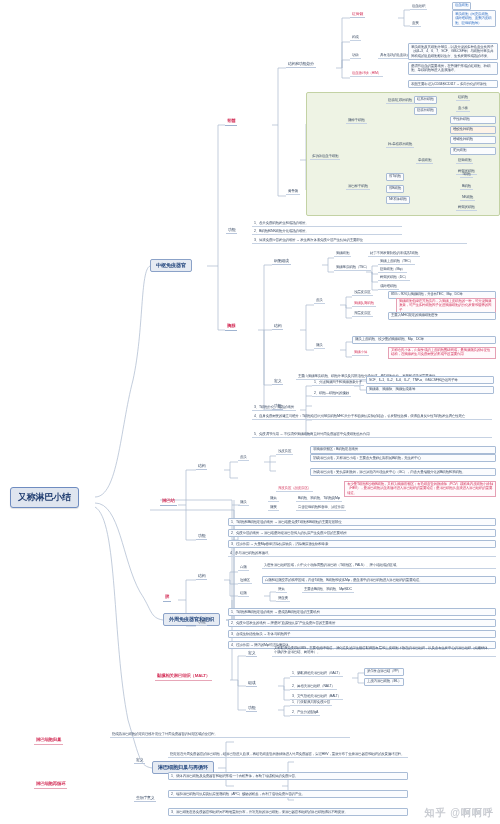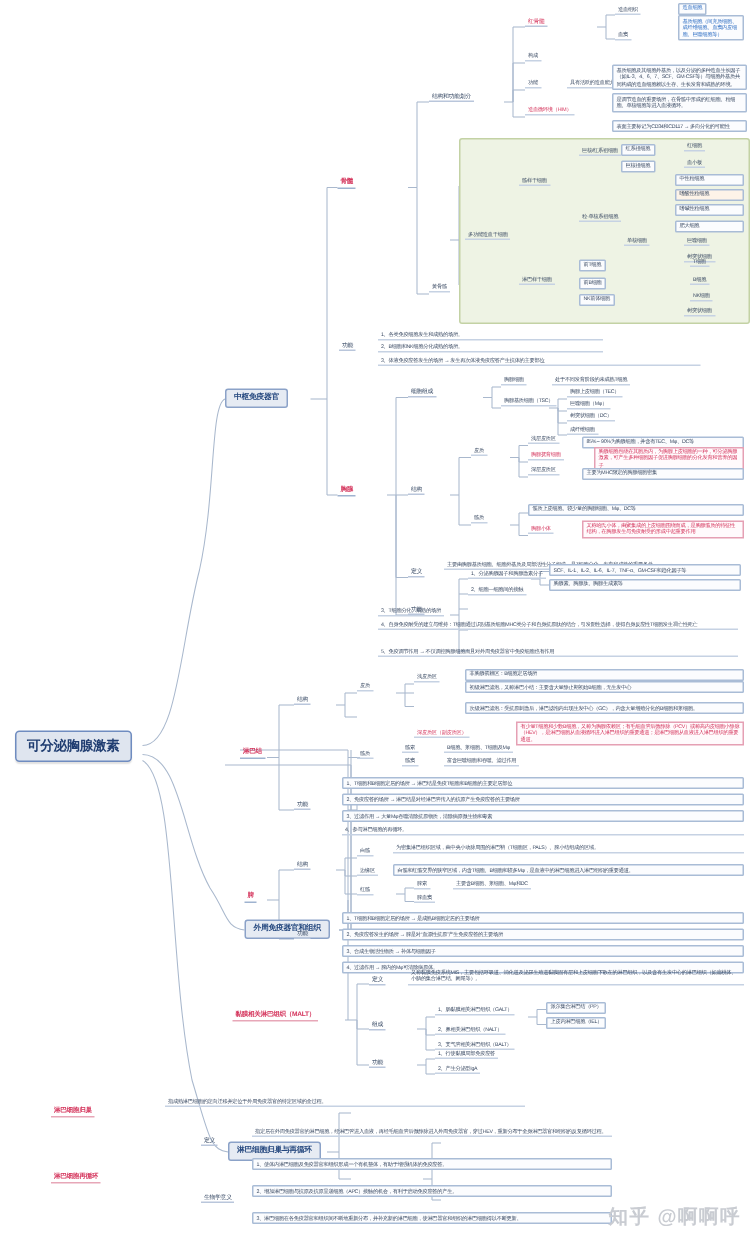--- a/index.html
+++ b/index.html
@@ -27,21 +27,21 @@
          background:#fbfcfe;border-radius:1px;padding:1px 2px;}
   .red{color:#d4325a;}
   .redbox{border:.6px solid #e5a0b4;background:#fffafc;color:#d4325a;}
   .redlabel{font-size:4.4px;color:#d4325a;font-weight:bold;
             border-bottom:.6px solid #e7a7b8;padding:0 2px 1px 2px;}
   .blue{color:#2f6fc4;}
   .wrap{white-space:normal;line-height:1.25;}
   .green-pane{position:absolute;background:#eef3e4;border:1px solid #c3d2a4;
               border-radius:2px;}
   .shade{background:#fdf3e8;}
-  .watermark{position:absolute;right:6px;bottom:4px;font-size:13px;
+  .watermark{position:absolute;right:6px;bottom:4px;font-size:10px;
              color:#c9ccd2;font-weight:bold;letter-spacing:1px;}
 </style>
 </head>
 <body>
 
 <div id="canvas">
 
 <svg class="links" viewBox="0 0 500 824" xmlns="http://www.w3.org/2000/svg">
   <g fill="none" stroke="#a9b8cd" stroke-width="0.7">
 
@@ -256,21 +256,21 @@
     <path d="M282,786 L288,786"></path>
     <path d="M288,786 L288,762"></path>
         <path d="M288,762 L294,762"></path>
     <path d="M288,786 L288,800"></path>
         <path d="M288,800 L294,800"></path>
   </g>
 </svg>
 
 <div class="green-pane" style="left:306px;top:92px;width:192px;height:122px;"></div>
 
-<div class="node root" style="left:10px;top:487px;">可分泌胸腺激素</div>
+<div class="node root" style="left:10px;top:487px;">又称淋巴小结</div>
 
 <div class="node lvl1" style="left:150px;top:259px;">中枢免疫器官</div>
 <div class="node lvl1" style="left:163px;top:613px;">外周免疫器官和组织</div>
 <div class="node lvl1" style="left:152px;top:761px;">淋巴细胞归巢与再循环</div>
 
 <div class="node lvl2 red" style="left:225px;top:119px;">骨髓</div>
 <div class="node lvl3" style="left:286px;top:62px;">结构和功能划分</div>
 <div class="node lvl3 red" style="left:350px;top:12px;">红骨髓</div>
 
 <div class="node leaf" style="left:350px;top:36px;">构成</div>

